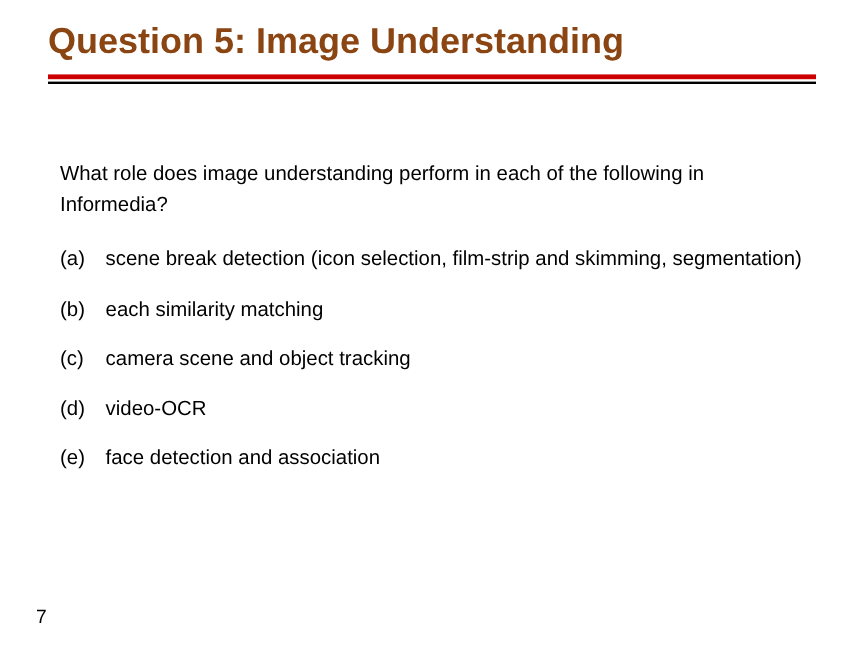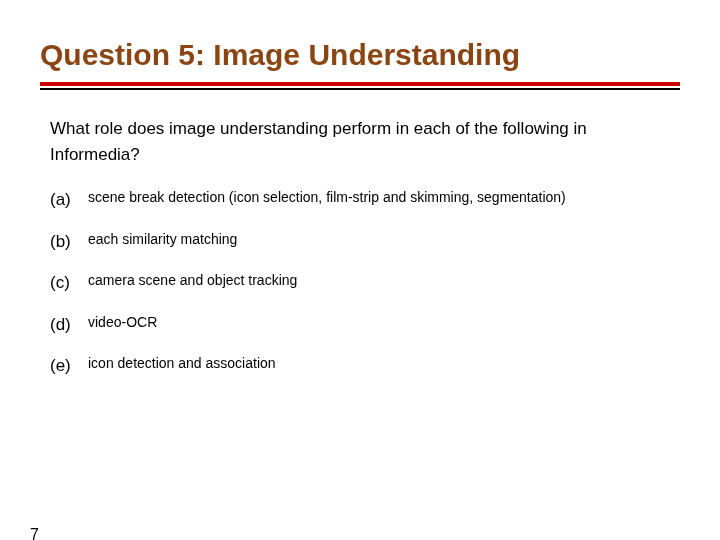--- a/index.html
+++ b/index.html
@@ -20,21 +20,20 @@
     .slide-container {
       width: 720px;
       height: 540px;
       background: #ffffff;
       padding: 0;
       position: relative;
     }
 
     .title-area {
       padding: 18px 56px 10px 40px;
-      margin-top: 20px;
     }
 
     .title {
       font-size: 30px;
       font-weight: bold;
       color: #8B4513;
       font-family: Arial, Helvetica, sans-serif;
     }
 
     .divider-container {
@@ -55,39 +54,40 @@
 
     .content-area {
       padding: 20px 50px 20px 50px;
     }
 
     .question-text {
       font-size: 17px;
       color: #000000;
       margin-bottom: 20px;
       line-height: 1.5;
+      margin-top: 36px;
     }
 
     .answer-item {
       display: flex;
       align-items: flex-start;
       margin-bottom: 16px;
       font-size: 17px;
       color: #000000;
       line-height: 1.5;
     }
 
     .answer-label {
       min-width: 38px;
       font-size: 17px;
       color: #000000;
     }
 
     .answer-text {
-      font-size: 14px;
+      font-size: 17px;
       color: #000000;
       flex: 1;
     }
 
     .page-number {
       position: absolute;
       bottom: 16px;
       left: 30px;
       font-size: 16px;
       color: #000000;
@@ -126,20 +126,20 @@
       <span class="answer-text">camera scene and object tracking</span>
     </div>
 
     <div class="answer-item">
       <span class="answer-label">(d)</span>
       <span class="answer-text">video-OCR</span>
     </div>
 
     <div class="answer-item">
       <span class="answer-label">(e)</span>
-      <span class="answer-text">icon detection and association</span>
+      <span class="answer-text">face detection and association</span>
     </div>
 
   </div>
 
   <div class="page-number">7</div>
 
 </div>
 
 </body></html>

